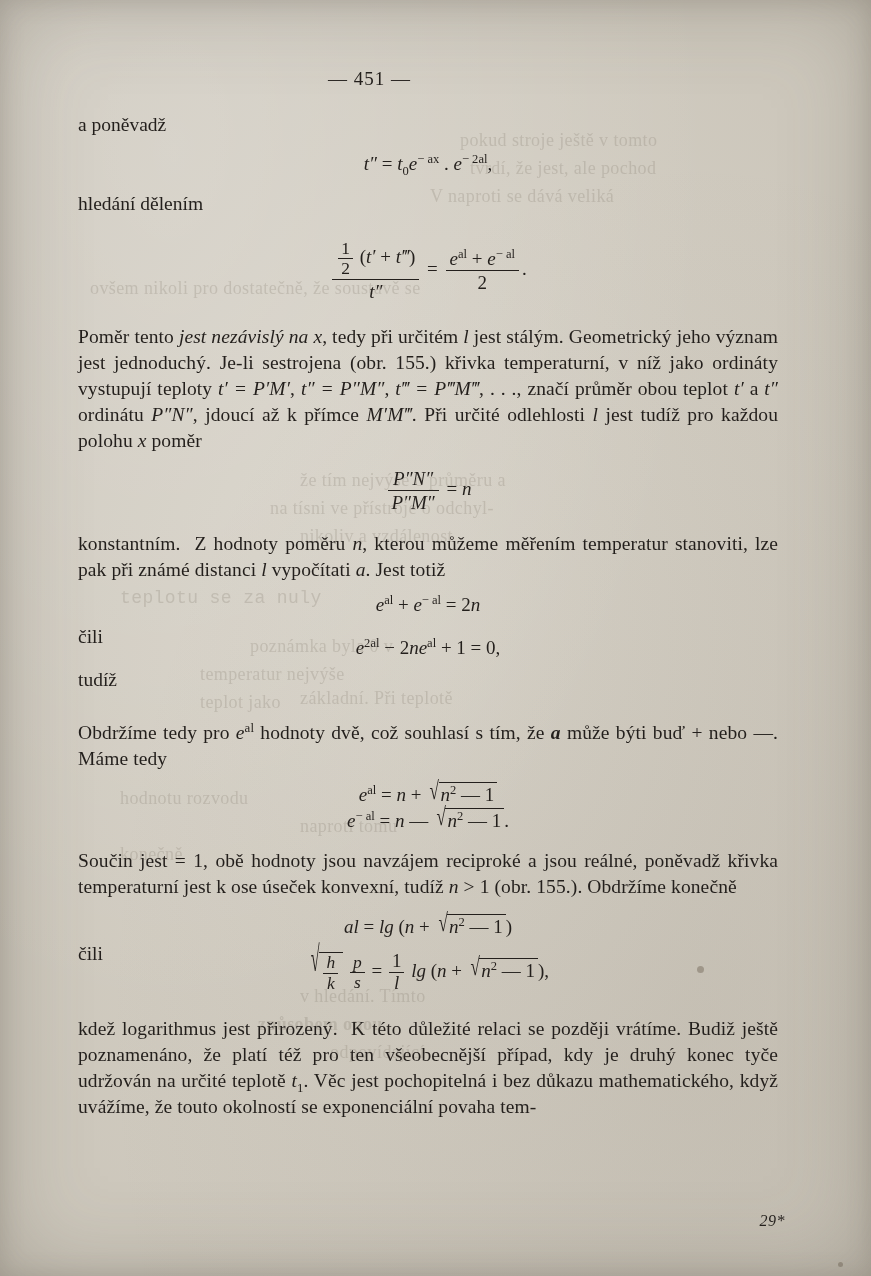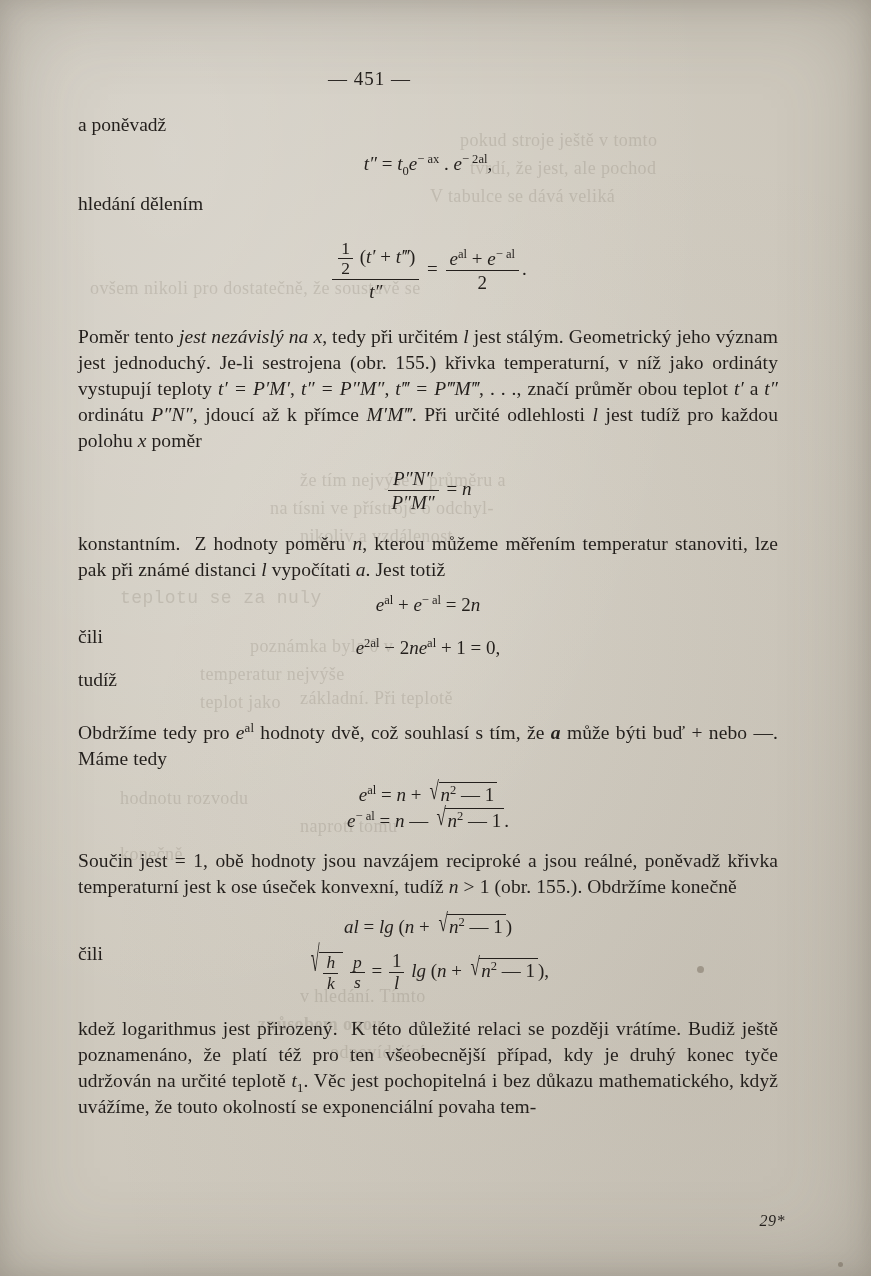--- a/index.html
+++ b/index.html
@@ -153,21 +153,21 @@
 </style>
 </head>
 <body>
 
 <div class="paper"></div>
 
 <div class="content">
 
   <div class="ghost" style="left:460px; top:130px;">pokud stroje ještě v tomto</div>
   <div class="ghost" style="left:470px; top:158px;">tvrdí, že jest, ale pochod</div>
-  <div class="ghost" style="left:430px; top:186px;">V tabulce se dává veliká</div>
+  <div class="ghost" style="left:430px; top:186px;">V naproti se dává veliká</div>
   <div class="ghost" style="left:90px; top:278px;">ovšem nikoli pro dostatečně, že soustavě se</div>
   <div class="ghost" style="left:300px; top:470px;">že tím nejvýše o průměru a</div>
   <div class="ghost" style="left:270px; top:498px;">na tísni ve přístroje o odchyl-</div>
   <div class="ghost" style="left:300px; top:526px;">nikoliv a vzdálenost</div>
   <div class="ghost" style="left:120px; top:588px;font-family:Liberation Mono, monospace;">teplotu se za nuly</div>
   <div class="ghost" style="left:250px; top:636px;">poznámka byla 0 v</div>
   <div class="ghost" style="left:200px; top:664px;">temperatur nejvýše</div>
   <div class="ghost" style="left:200px; top:692px;">teplot jako</div>
   <div class="ghost" style="left:300px; top:688px;">základní. Při teplotě</div>
   <div class="ghost" style="left:120px; top:788px;">hodnotu rozvodu</div>

